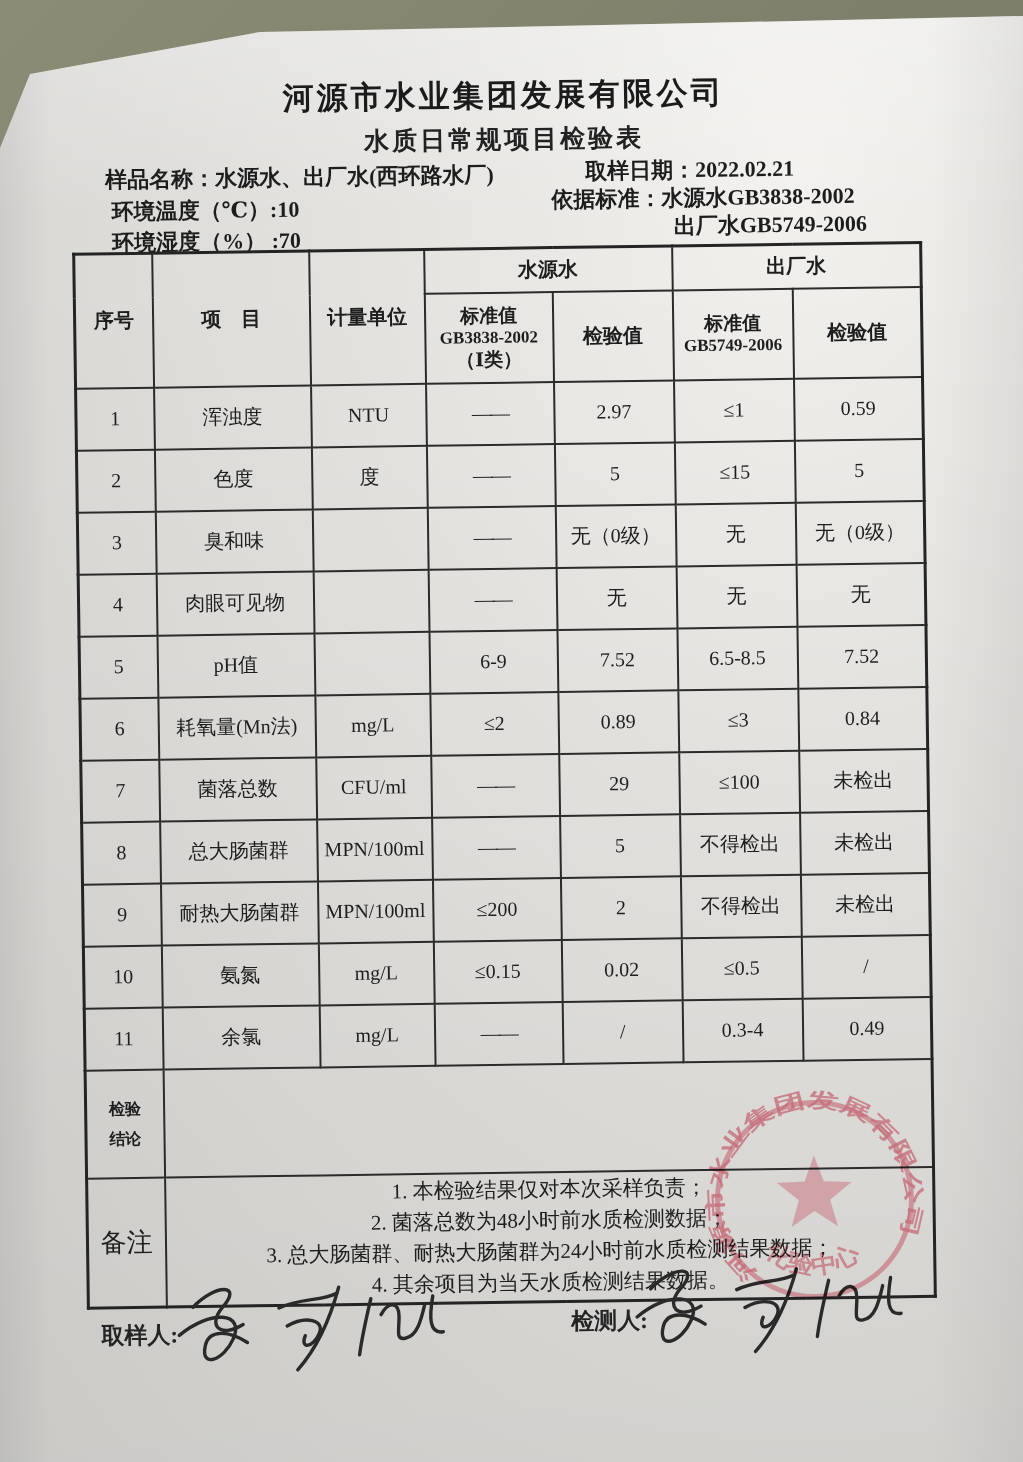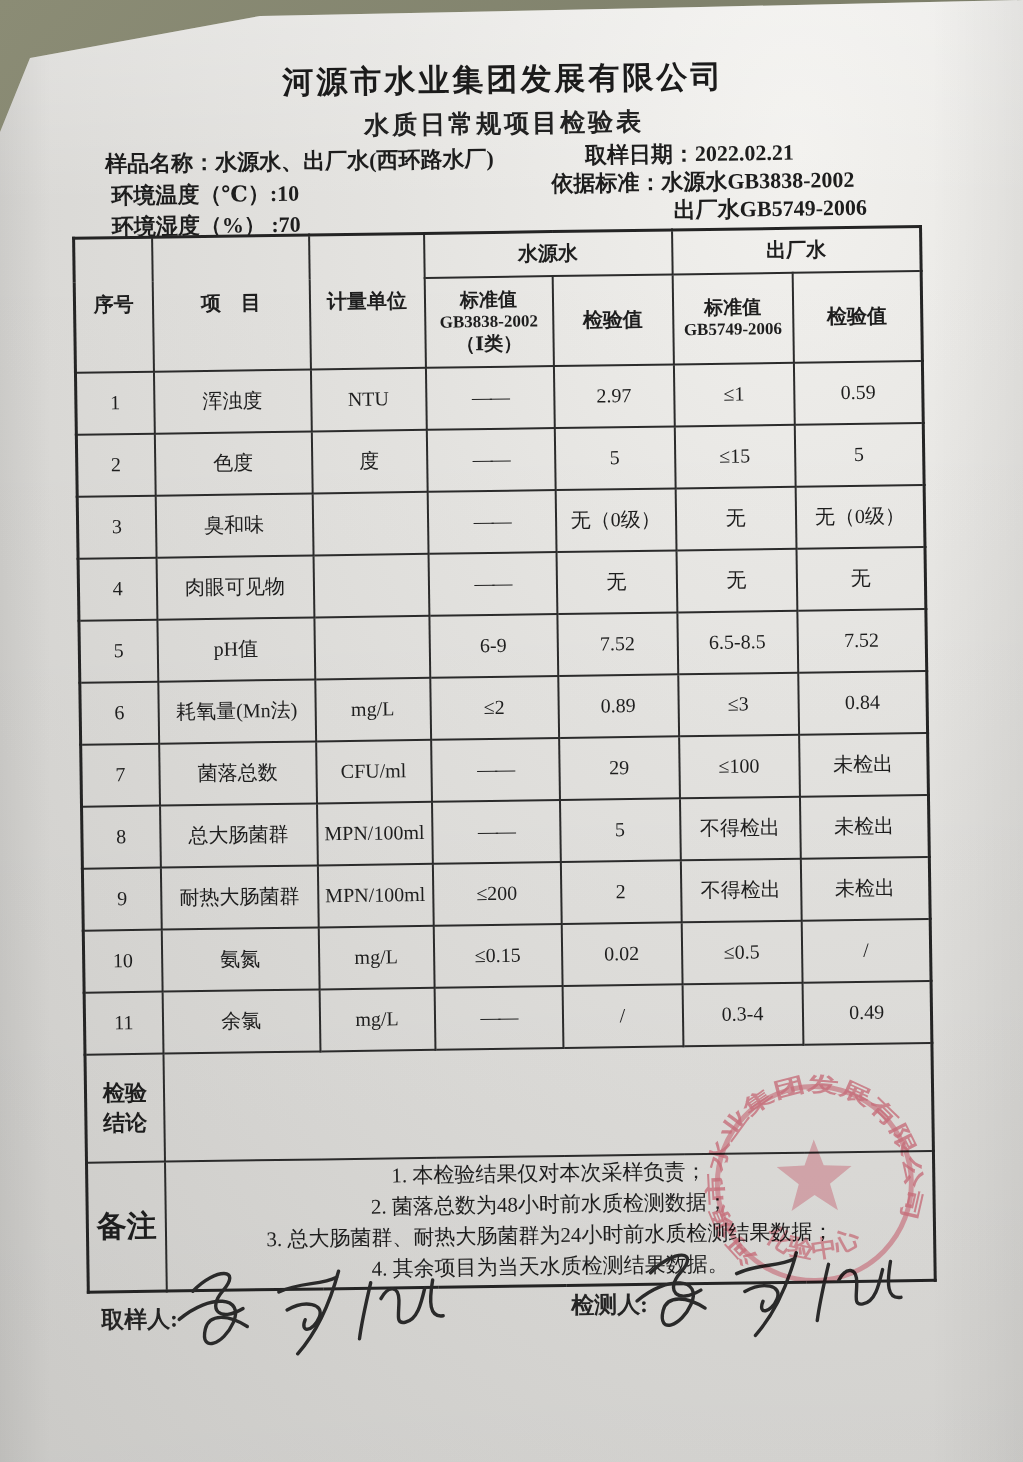--- a/index.html
+++ b/index.html
@@ -10,20 +10,21 @@
     color:#1f1f1f;
     -webkit-font-smoothing:antialiased;
   }
   .paper{
     position:absolute;inset:0;
     clip-path:polygon(30px 58px,260px 16px,700px 7px,1023px 0px,1023px 1462px,0px 1462px,0px 132px);
     background:
       linear-gradient(90deg,rgba(0,0,0,.06) 0%,rgba(0,0,0,0) 5%,rgba(0,0,0,0) 91%,rgba(0,0,0,.05) 100%),
       linear-gradient(180deg,rgba(255,255,255,.25) 0%,rgba(0,0,0,0) 14%,rgba(0,0,0,.03) 100%),
       radial-gradient(ellipse at 78% 10%,#f2f1ee 0%,#e4e3e0 36%,#dad9d6 68%,#d0cfcc 100%);
+    margin-top: 16px;
   }
   .content{
     position:absolute;inset:0;
     transform:rotate(-0.8deg);
     transform-origin:55% 45%;
   }
   .doc-title{
     position:absolute;left:0;top:58px;width:1023px;text-align:center;
     font-size:31px;font-weight:700;letter-spacing:3px;color:#1b1b1b;
   }
@@ -52,24 +53,24 @@
   td.item-cell{text-align:left;padding-left:12px;}
   .hdr{font-weight:600;}
   .std-small{font-size:17px;line-height:22px;}
   .std-small .l1{font-size:19px;}
   tr.hrow1{height:44px;}
   tr.hrow2{height:90px;}
   tr.drow{height:62px;}
   tr.crow{height:108px;}
   tr.rrow{height:130px;}
   .dash{white-space:nowrap;letter-spacing:-2px;}
-  .concl-label{font-size:22px;line-height:30px;font-weight:600;}
+  .concl-label{font-size:16px;line-height:30px;font-weight:600;}
   td.remarks-cell{text-align:left;vertical-align:middle;padding:6px 10px 6px 12px;}
   .remark-line{font-size:21px;line-height:31px;white-space:nowrap;}
-  .remarks-label{font-size:30px;font-weight:700;}
+  .remarks-label{font-size:26px;font-weight:400;}
 
   .sig-label{position:absolute;font-size:23px;font-weight:600;color:#242424;white-space:nowrap;}
   .sig-svg{position:absolute;}
   .sig-svg path{fill:none;stroke:#2a2a2a;stroke-width:3.4;stroke-linecap:round;}
 
   .stamp{position:absolute;left:697px;top:1077px;mix-blend-mode:multiply;opacity:.88;}
 </style>
 </head>
 <body>
 

